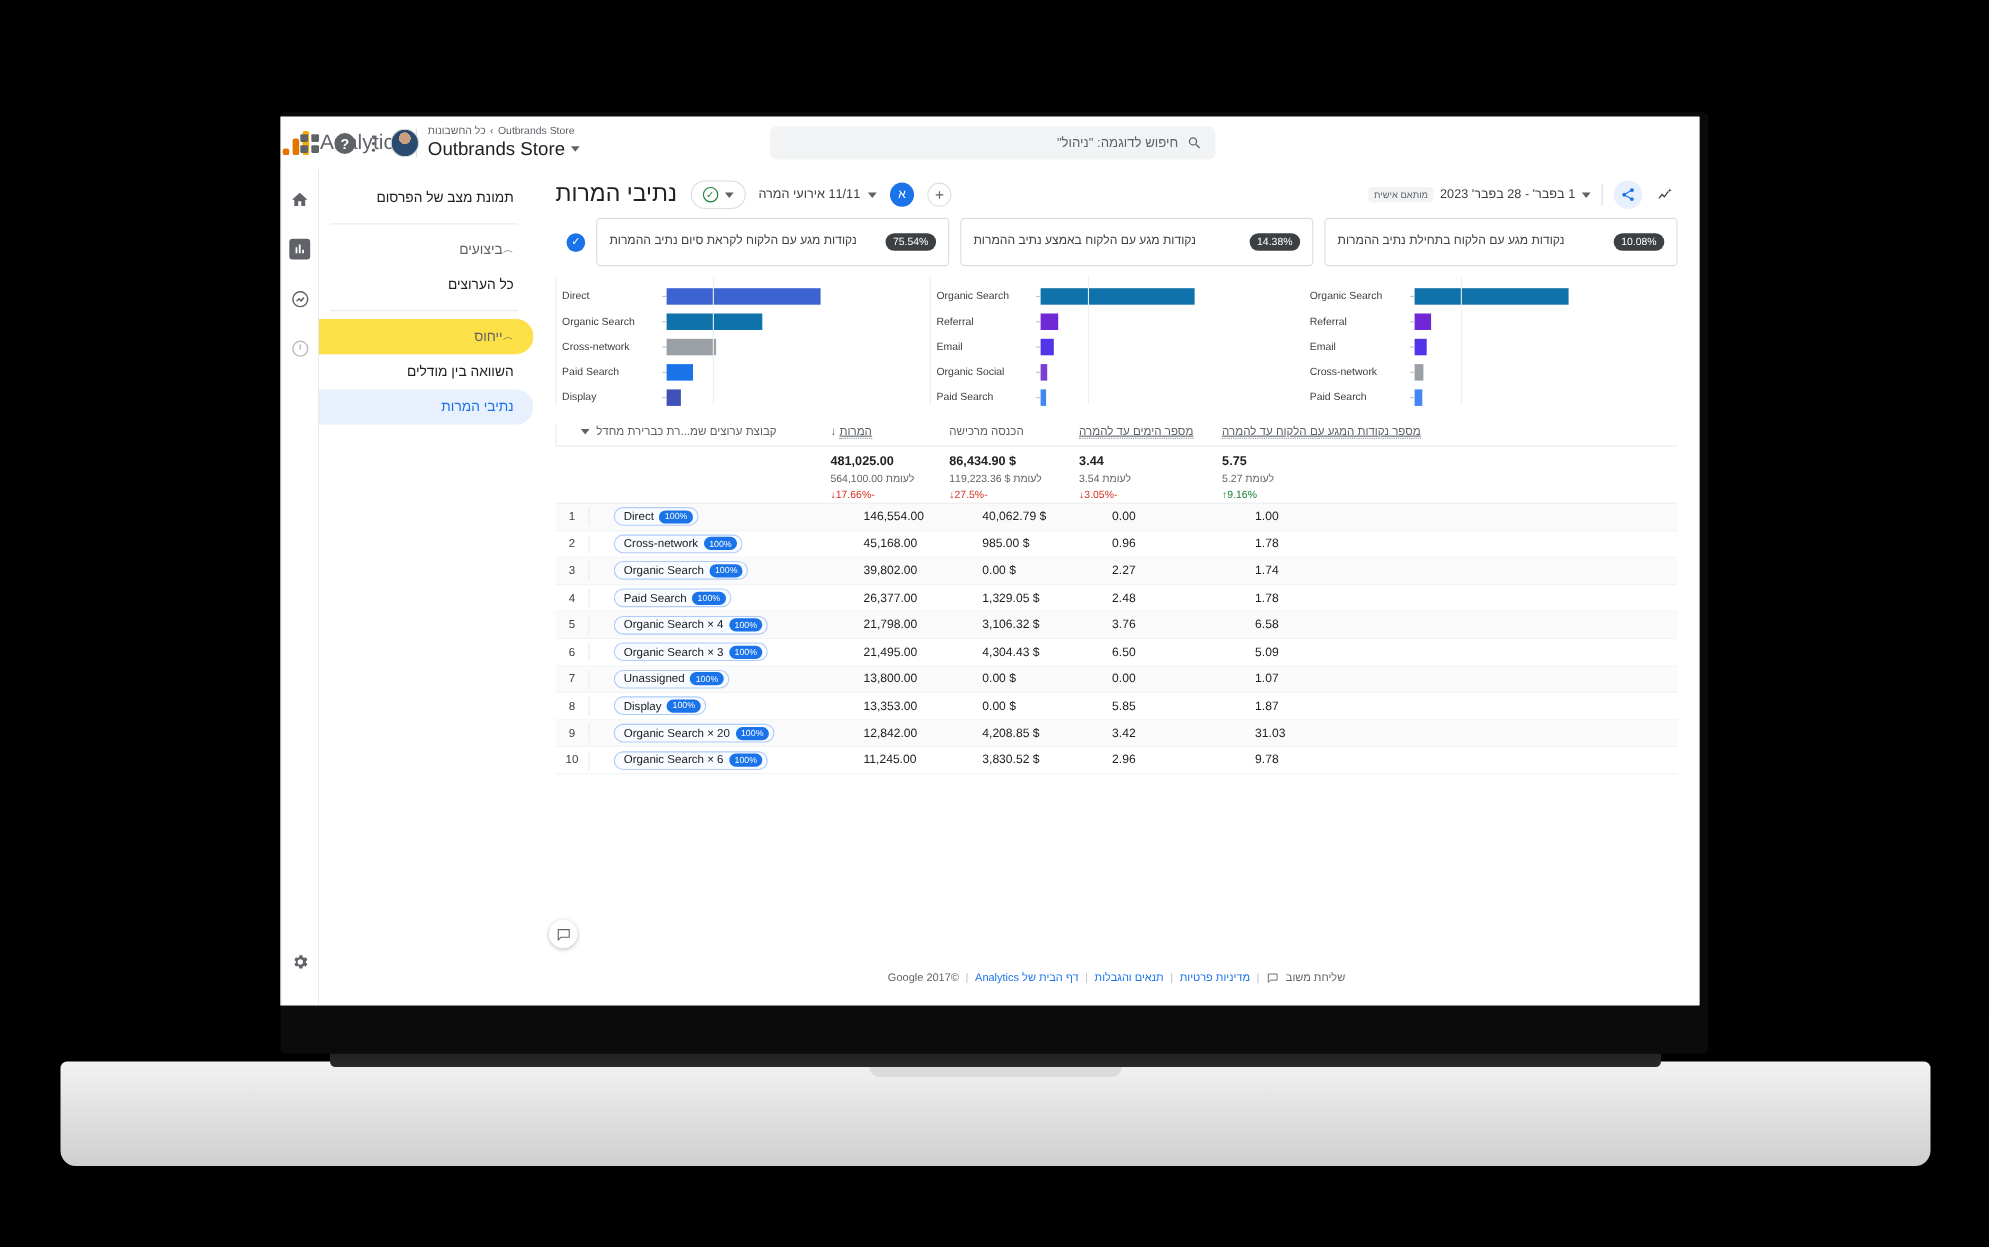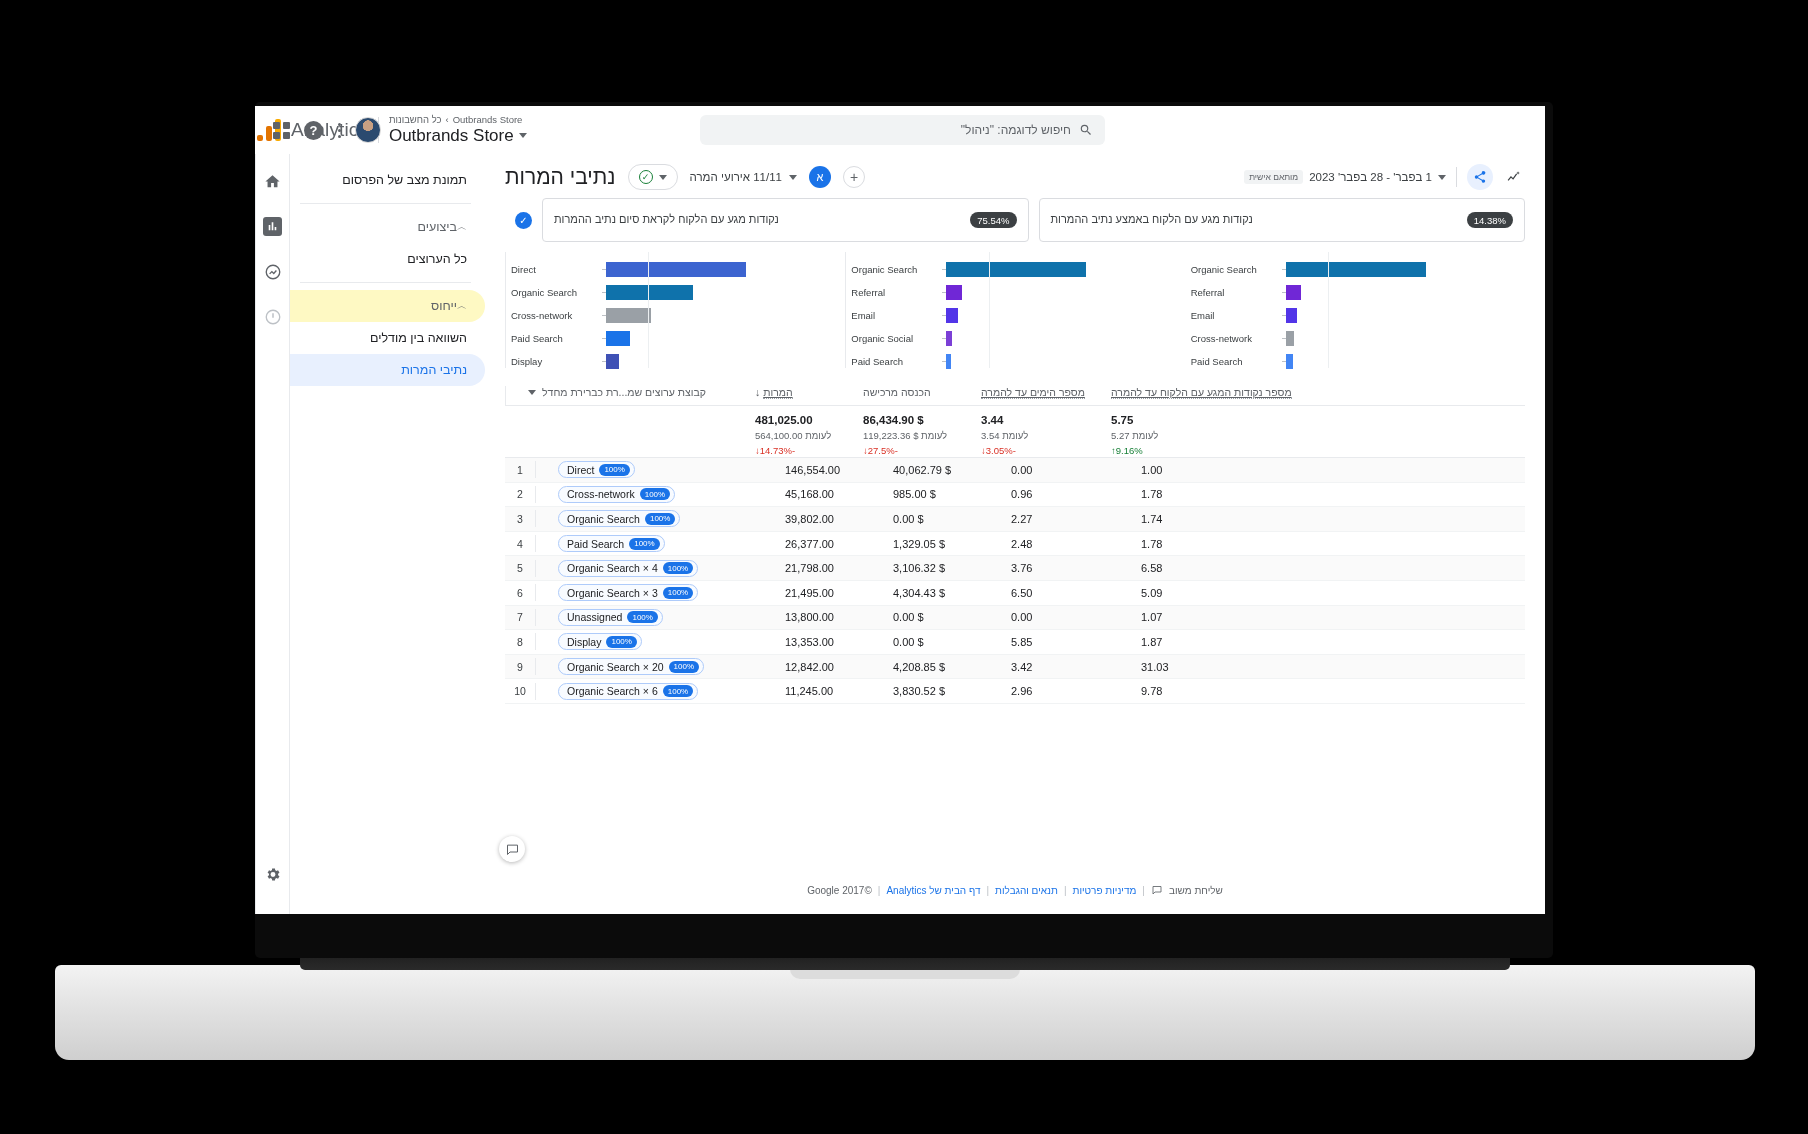--- a/index.html
+++ b/index.html
@@ -78,21 +78,21 @@
   .rail { width: 34px; background: #fff; border-left: 1px solid #e8eaed; position: relative; padding-top: 18px; display: flex; flex-direction: column; align-items: center; gap: 26px; }
   .rail-ic { width: 19px; height: 19px; color: #5f6368; display: flex; align-items: center; justify-content: center; }
   .rail-ic.sel { background: #5f6368; border-radius: 3px; color: #fff; }
   .rail-gear { position: absolute; bottom: 30px; left: 50%; transform: translateX(-50%); }
 
   
   .nav { width: 196px; background: #fff; border-left: 1px solid #e8eaed; padding-top: 10px; }
   .nav-item { height: 32px; display: flex; flex-direction: row-reverse; align-items: center; justify-content: flex-end; padding: 0 18px 0 14px; font-size: 12.5px; color: #202124; cursor: pointer; border-radius: 0 16px 16px 0; }
   .nav-item.muted { color: #5f6368; }
   .nav-item.active { background: #e8f0fe; color: #1a73e8; }
-  .nav-item.group { background: #fef9c3; }
+  .nav-item.group { background: #fde047; }
   .nav-div { height: 1px; background: #e8eaed; margin: 7px 14px 7px 10px; }
   .chev { font-size: 10px; color: #5f6368; }
 
   
   .main { flex: 1; background: #fff; position: relative; overflow: hidden; }
   .page-head { display: flex; flex-direction: row-reverse; align-items: center; justify-content: space-between; padding: 10px 20px 8px 20px; }
   .title-wrap { display: flex; flex-direction: row-reverse; align-items: center; gap: 12px; }
   .page-title { font-size: 21px; color: #202124; }
   .conv-chip { display: flex; flex-direction: row-reverse; align-items: center; gap: 6px; border: 1px solid #dadce0; border-radius: 14px; height: 26px; padding: 0 10px; font-size: 11.5px; color: #3c4043; }
   .check-circle { width: 14px; height: 14px; border-radius: 50%; border: 1.6px solid #188038; color: #188038; font-size: 9px; display: flex; align-items: center; justify-content: center; }
@@ -320,20 +320,24 @@
         <div class="funnel">
           <div class="fn-check">✓</div>
           <div class="fn-stage">
             <span class="fn-label">נקודות מגע עם הלקוח לקראת סיום נתיב ההמרות</span>
             <span class="fn-pct">75.54%</span>
           </div>
           <div class="fn-stage">
             <span class="fn-label">נקודות מגע עם הלקוח באמצע נתיב ההמרות</span>
             <span class="fn-pct">14.38%</span>
           </div>
+          <div class="fn-stage">
+            <span class="fn-label">נקודות מגע עם הלקוח בתחילת נתיב ההמרות</span>
+            <span class="fn-pct">10.08%</span>
+          </div>
         </div>
 
         <div class="charts" id="charts">
             <div class="chart-col">
               <div class="cgrid" style="right: 196px;"></div>
               <div class="crow">
                 <div class="clabel">Direct</div>
                 <div class="ctick"></div>
                 <div class="cbar" style="width: 140px; background: rgb(60, 100, 208);"></div>
               </div>
@@ -435,21 +439,21 @@
             <div class="th c-m4">
               <span class="u">מספר נקודות המגע עם הלקוח עד להמרה</span>
             </div>
           </div>
 
           <div class="t-sum">
             <div class="c-dim"></div>
             <div class="c-m1">
               <div class="sum-v">481,025.00</div>
               <div class="sum-p">לעומת 564,100.00</div>
-              <div class="sum-d dn">-14.73%↓</div>
+              <div class="sum-d dn">-17.66%↓</div>
             </div>
             <div class="c-m2">
               <div class="sum-v">$ 86,434.90</div>
               <div class="sum-p">לעומת $ 119,223.36</div>
               <div class="sum-d dn">-27.5%↓</div>
             </div>
             <div class="c-m3">
               <div class="sum-v">3.44</div>
               <div class="sum-p">לעומת 3.54</div>
               <div class="sum-d dn">-3.05%↓</div>

